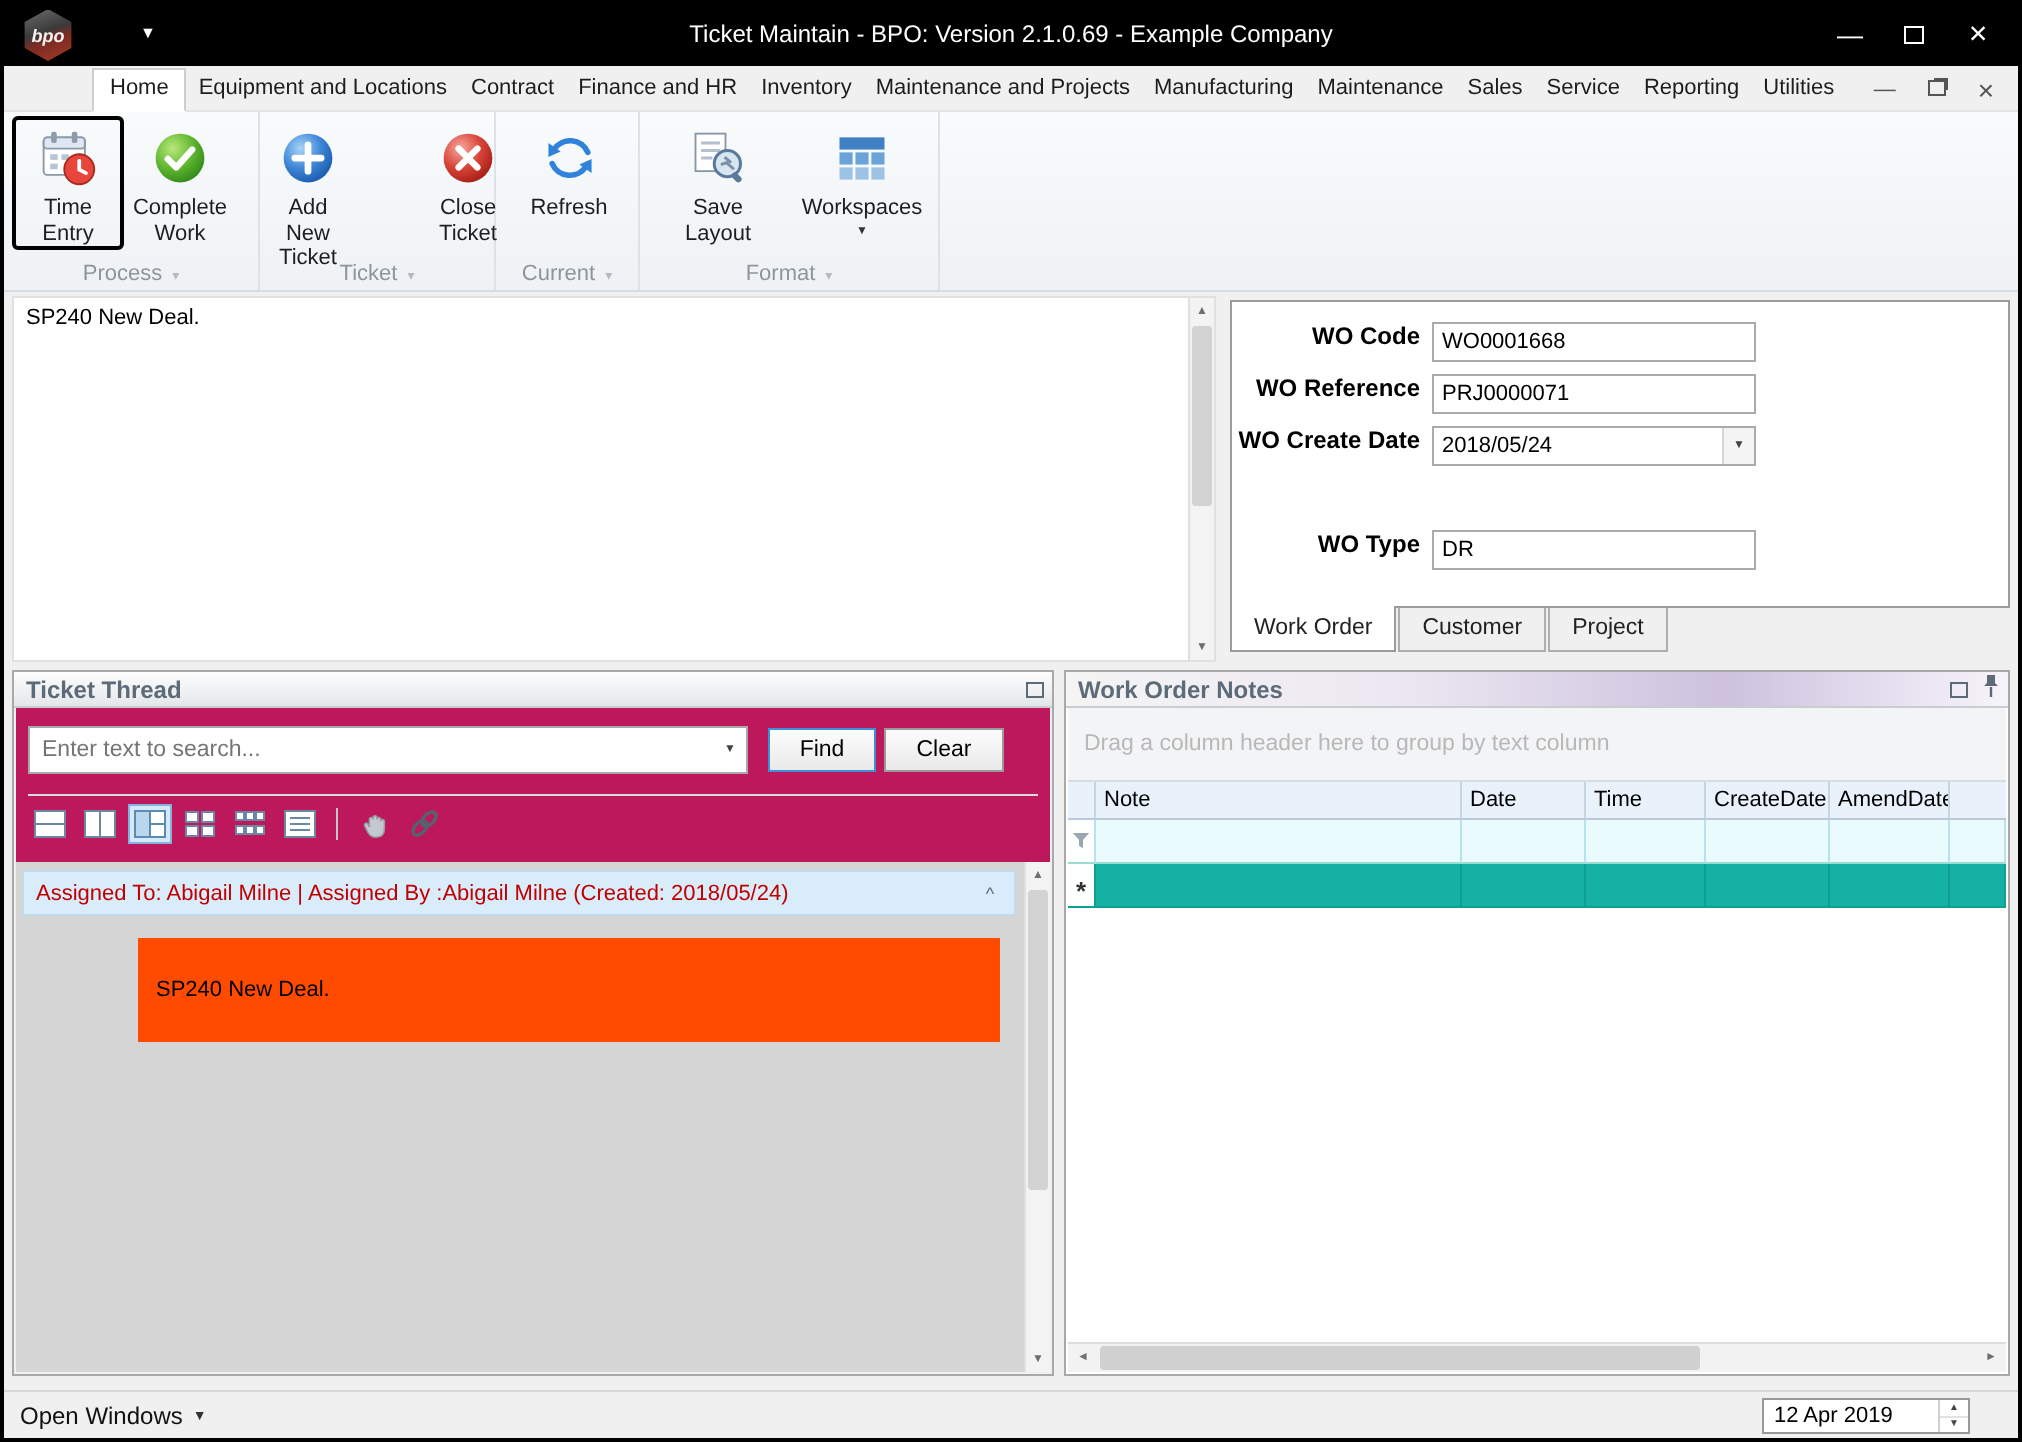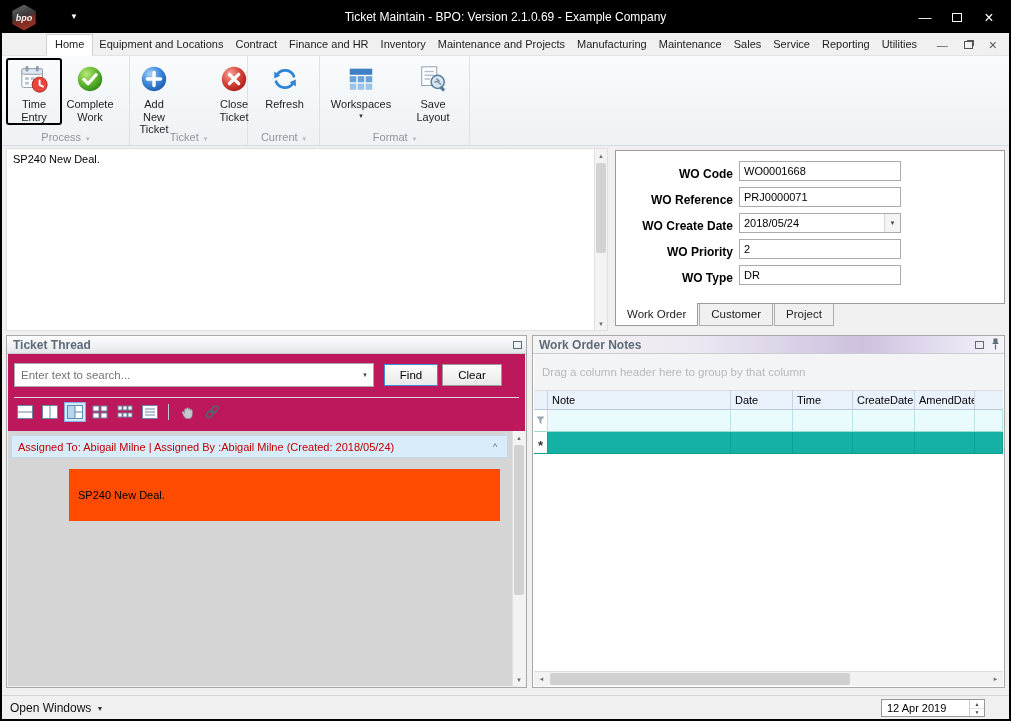--- a/index.html
+++ b/index.html
@@ -47,21 +47,21 @@
   
   .desc-area { position:absolute; left:4px; top:2px; width:602px; height:183px; background:#fff; border:1px solid #e0e0e0; }
   .desc-text { padding:4px 6px; font-size:11px; color:#000; }
   .vscroll { position:absolute; right:0; top:0; bottom:0; width:13px; background:#f3f3f3; border-left:1px solid #e0e0e0; }
   .vscroll .arr { position:absolute; left:0; width:100%; height:13px; display:flex; align-items:center; justify-content:center; font-size:6px; color:#6f6f6f; }
   .vscroll .arr.up { top:0; } .vscroll .arr.down { bottom:0; }
   .vscroll .thumb { position:absolute; left:1px; right:1px; top:14px; height:90px; background:#d2d2d2; border-radius:2px; }
 
   
   .wo-panel { position:absolute; left:613px; top:4px; width:390px; height:154px; background:#fff; border:1px solid #9b9b9b; z-index:1; }
-  .wo-row { position:absolute; left:0; height:20px; display:flex; align-items:flex-end;padding-left:23px; }
+  .wo-row { position:absolute; left:0; height:20px; display:flex; align-items:flex-start; }
   .wo-label { width:100px; text-align:right; font-size:12px; font-weight:bold; color:#000; padding-right:6px; }
   .wo-input-wrap { width:162px; height:20px; border:1px solid #ababab; background:#fff; display:flex; }
   .wo-input { flex:1; border:none; outline:none; font-family:"Liberation Sans",sans-serif; font-size:11px; padding:0 4px; color:#000; background:#fff; min-width:0; }
   .combo-btn { width:16px; display:flex; align-items:center; justify-content:center; font-size:6px; color:#444; border-left:1px solid #d6d6d6; background:#f4f4f4; }
   .wo-tabs { position:absolute; left:613px; top:158px; display:flex; z-index:2; }
   .wo-tab { padding:4px 11px 5px; font-size:11.5px; color:#222; background:#f0f0f0; border:1px solid #aeaeae; border-top:none; margin-right:1px; }
   .wo-tab.active { background:#fff; border-color:#9b9b9b; margin-top:-1px; padding-top:5px; }
 
   
   .panel { position:absolute; background:#f0f0f0; border:1px solid #a9a9a9; }
@@ -265,47 +265,47 @@
           <span class="rlbl">Refresh</span>
         </div>
       </div>
       <div class="rgroup-label">
         <span>Current</span><span class="rgroup-caret">▾</span>
       </div>
     </div>
 
     <div class="rgroup" style="width:150px;">
       <div class="rbuttons" style="gap:8px; padding-left:4px;">
+        <div class="rbtn" style="width:62px;">
+          <span class="ricon">
+            <svg width="30" height="30" viewBox="0 0 32 32">
+              <rect x="4" y="3" width="16" height="20" fill="#fff" stroke="#8898a8"></rect>
+              <path d="M7 8 h10 M7 12 h10 M7 16 h6" stroke="#b3c0cd" stroke-width="1.6"></path>
+              <circle cx="21" cy="19" r="7" fill="#d7e6f2" stroke="#5a7a9a" stroke-width="1.6"></circle>
+              <path d="M17.5 19.5 l3 -1 l4 3.5 M19.5 15.5 l3.5 3" stroke="#7a8fa3" stroke-width="1.5" fill="none"></path>
+              <rect x="25" y="23" width="6" height="3.4" rx="1.6" transform="rotate(45 25 23)" fill="#5a7a9a"></rect>
+            </svg>
+          </span>
+          <span class="rlbl">Save Layout</span>
+        </div>
         <div class="rbtn" style="width:66px;">
           <span class="ricon">
             <svg width="30" height="30" viewBox="0 0 32 32">
               <rect x="4" y="5" width="24" height="6.5" fill="#3f7fc4"></rect>
               <rect x="4" y="13" width="7" height="6.5" fill="#6aa3d8"></rect>
               <rect x="12.5" y="13" width="7" height="6.5" fill="#6aa3d8"></rect>
               <rect x="21" y="13" width="7" height="6.5" fill="#6aa3d8"></rect>
               <rect x="4" y="21" width="7" height="6.5" fill="#9cc2e5"></rect>
               <rect x="12.5" y="21" width="7" height="6.5" fill="#9cc2e5"></rect>
               <rect x="21" y="21" width="7" height="6.5" fill="#9cc2e5"></rect>
             </svg>
           </span>
           <span class="rlbl">Workspaces</span>
           <span class="rmenu-arrow">▼</span>
         </div>
-        <div class="rbtn" style="width:62px;">
-          <span class="ricon">
-            <svg width="30" height="30" viewBox="0 0 32 32">
-              <rect x="4" y="3" width="16" height="20" fill="#fff" stroke="#8898a8"></rect>
-              <path d="M7 8 h10 M7 12 h10 M7 16 h6" stroke="#b3c0cd" stroke-width="1.6"></path>
-              <circle cx="21" cy="19" r="7" fill="#d7e6f2" stroke="#5a7a9a" stroke-width="1.6"></circle>
-              <path d="M17.5 19.5 l3 -1 l4 3.5 M19.5 15.5 l3.5 3" stroke="#7a8fa3" stroke-width="1.5" fill="none"></path>
-              <rect x="25" y="23" width="6" height="3.4" rx="1.6" transform="rotate(45 25 23)" fill="#5a7a9a"></rect>
-            </svg>
-          </span>
-          <span class="rlbl">Save Layout</span>
-        </div>
       </div>
       <div class="rgroup-label">
         <span>Format</span><span class="rgroup-caret">▾</span>
       </div>
     </div>
 
   </div>
 
   <div class="client">
 
@@ -330,26 +330,20 @@
         <span class="wo-input-wrap">
             <input class="wo-input" value="PRJ0000071" style="">
           </span>
       </div>
       <div class="wo-row" style="top:62px;">
         <span class="wo-label">WO Create Date</span>
         <span class="wo-input-wrap">
           <input class="wo-input" value="2018/05/24" style="">
           <span class="combo-btn">▼</span>
         </span>
-      </div>
-      <div class="wo-row" style="top:88px;">
-        <span class="wo-label">WO Priority</span>
-        <span class="wo-input-wrap">
-            <input class="wo-input" value="2" style="">
-          </span>
       </div>
       <div class="wo-row" style="top:114px;">
         <span class="wo-label">WO Type</span>
         <span class="wo-input-wrap">
             <input class="wo-input" value="DR" style="">
           </span>
       </div>
     </div>
     <div class="wo-tabs">
       <span class="wo-tab active">Work Order</span>
@@ -458,21 +452,21 @@
           <span>
             <svg width="9" height="12" viewBox="0 0 9 12">
                 <path d="M2.5 0.5 h4 v4 l1.5 1.5 h-7 l1.5 -1.5 z" fill="#5d6b79"></path>
                 <line x1="4.5" y1="6.5" x2="4.5" y2="11.5" stroke="#5d6b79" stroke-width="1.2"></line>
               </svg>
           </span>
         </span>
       </div>
 
       <div class="group-area">
-        <span class="group-hint">Drag a column header here to group by that column</span>
+        <span class="group-hint">Drag a column header here to group by text column</span>
       </div>
 
       <div class="ngrid">
         <div class="nrow hdr">
           <span class="ncell c-ind"></span>
           <span class="ncell c-note">Note</span>
           <span class="ncell c-date">Date</span>
           <span class="ncell c-time">Time</span>
           <span class="ncell c-cdate">CreateDate</span>
           <span class="ncell c-adate">AmendDate</span>

